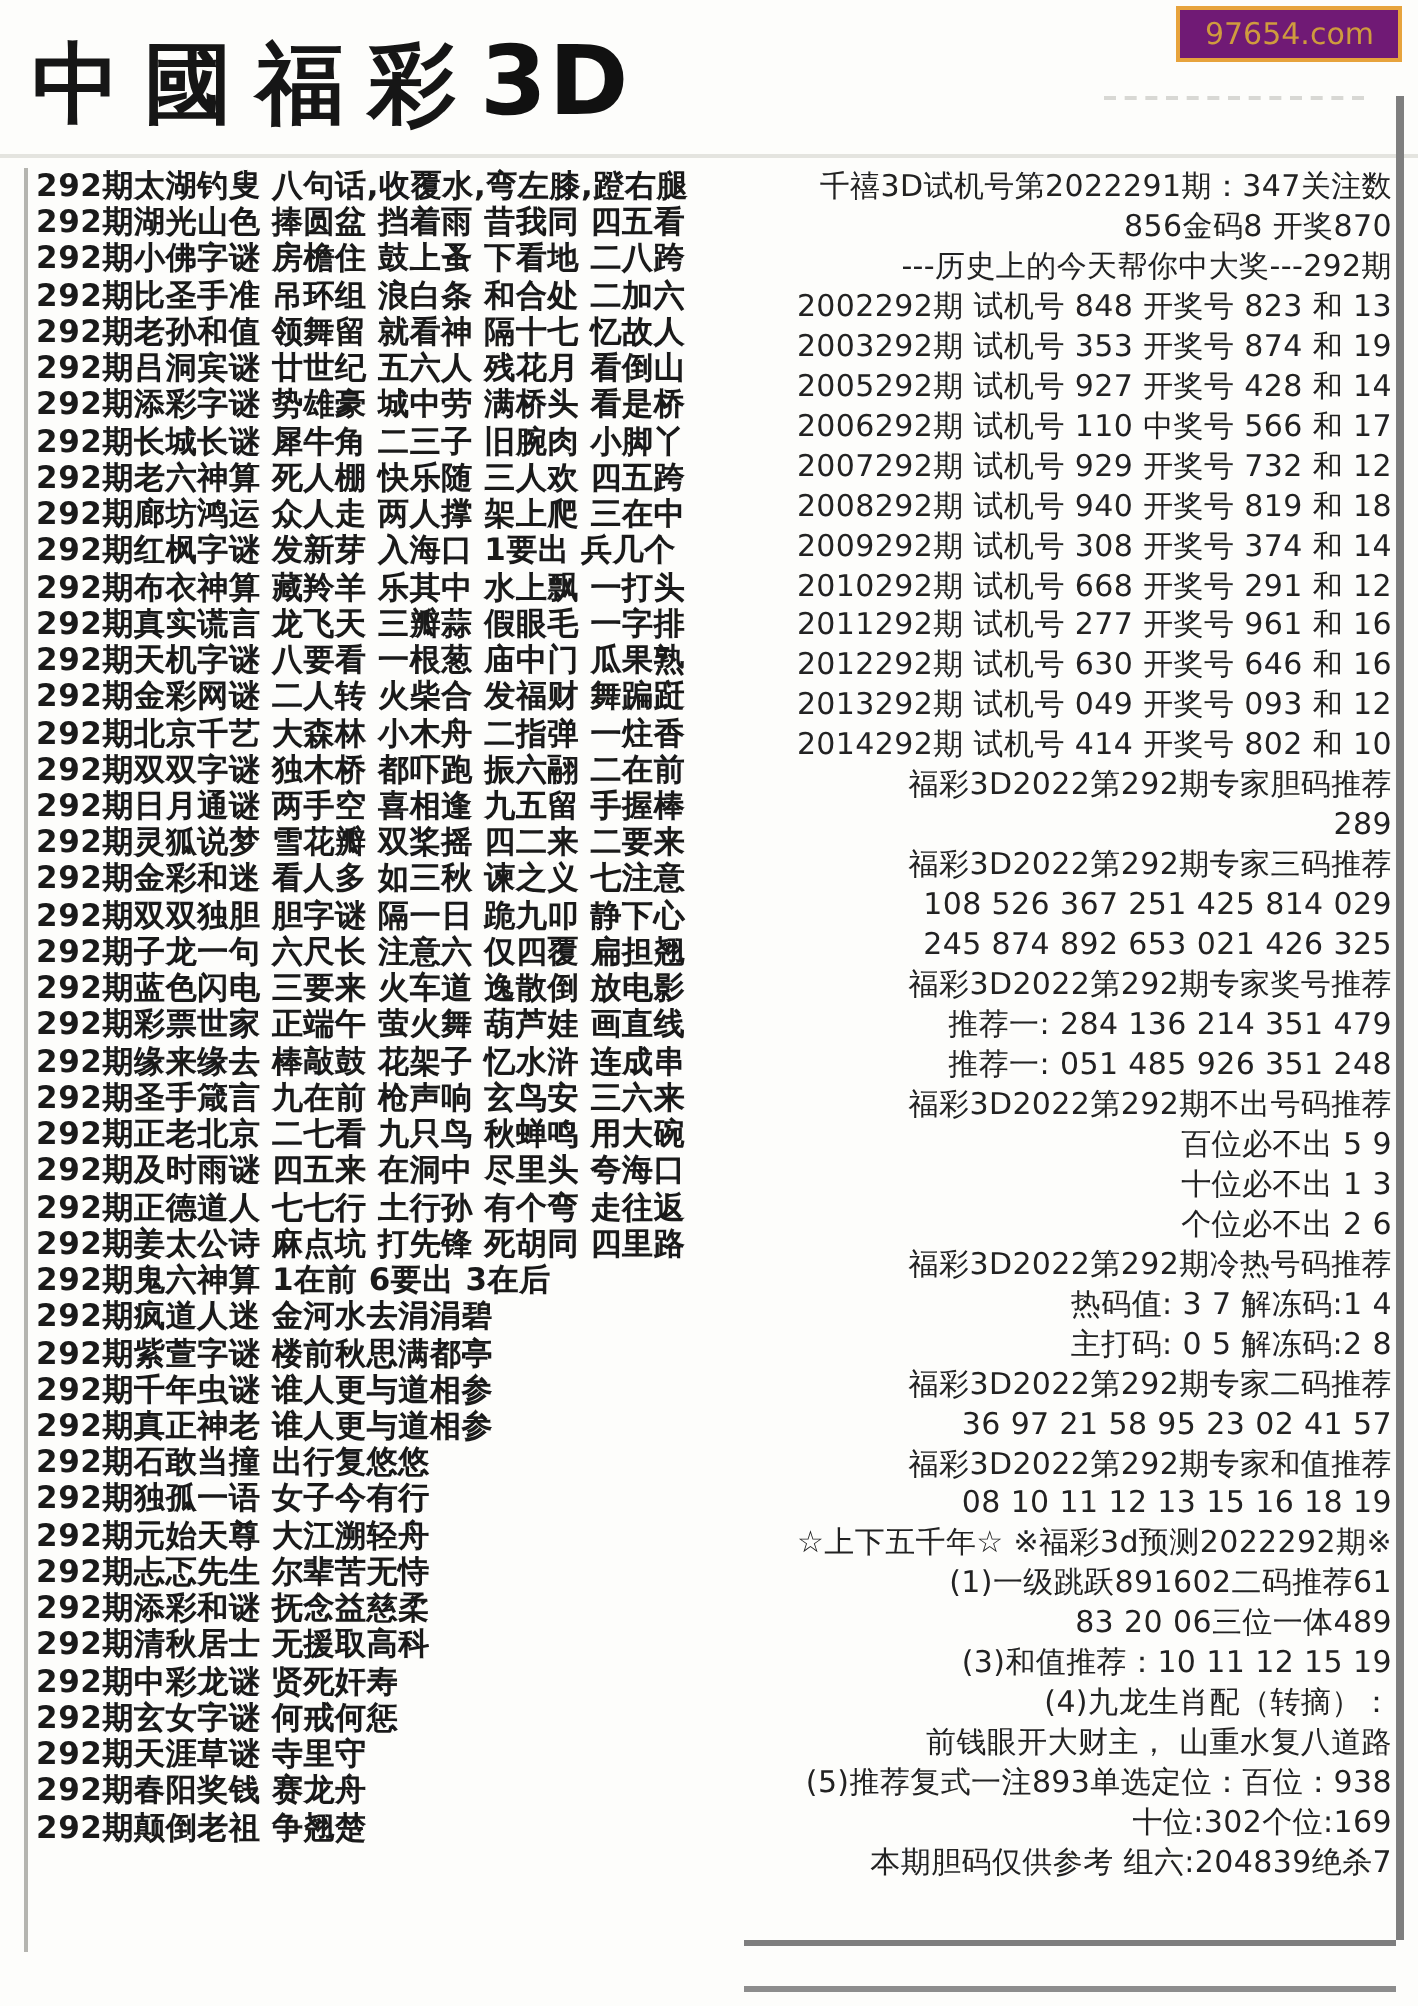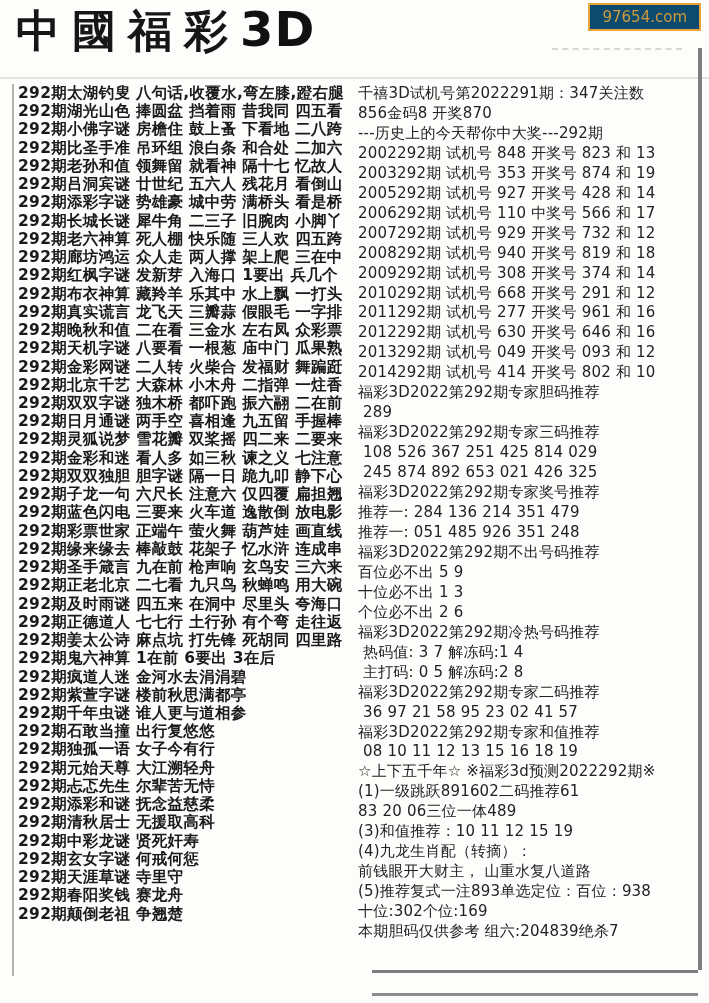--- a/index.html
+++ b/index.html
@@ -3,32 +3,32 @@
 <meta charset="utf-8">
 <style>
   html,body{margin:0;padding:0;}
   body{
     width:709px;height:1003px;overflow:hidden;position:relative;
     background:#fdfdfb;
     font-family:"DejaVu Sans","Liberation Sans",sans-serif;
     color:#1b1b1b;
   }
   .header{position:absolute;left:0;top:0;width:709px;height:82px;background:#fdfdfb;}
-  .logo{position:absolute;left:16px;top:1px;white-space:nowrap;}
+  .logo{position:absolute;left:16px;top:13px;white-space:nowrap;}
   .logo-cn{
     font-family:"DejaVu Serif","Liberation Serif",serif;
     font-weight:900;font-size:44px;letter-spacing:12px;color:#161616;
   }
   .logo-3d{
     font-family:"DejaVu Sans","Liberation Sans",sans-serif;
     font-weight:900;font-size:48px;letter-spacing:1px;color:#111;
   }
   .badge{
     position:absolute;right:8px;top:3px;
-    border:2px solid #e7a33c;background:#0c4a6e;color:#cf9b3e;
+    border:2px solid #e7a33c;background:#701a75;color:#cf9b3e;
     font-size:15px;padding:2px 12px;line-height:20px;
   }
   .faint-artifact{
     position:absolute;left:552px;top:48px;width:130px;height:0;
     border-top:2px dashed #c9c9c4;opacity:.7;
   }
   .header-rule{
     position:absolute;left:0;top:77px;width:709px;height:2px;background:#e4e4df;
   }
   .left-border{
@@ -48,21 +48,21 @@
   }
   .left-col .row{
     font-size:15.5px;font-weight:700;line-height:18.24px;
     white-space:pre;letter-spacing:.3px;color:#1a1a1a;
   }
   .right-col{
     position:absolute;left:358px;top:84px;width:338px;height:886px;overflow:hidden;
   }
   .right-col .line{
     font-size:15px;font-weight:400;line-height:19.95px;
-    white-space:pre;letter-spacing:.2px;color:#222;
+    white-space:pre;letter-spacing:.2px;color:#222;text-align:right;
   }
 </style>
 </head>
 <body>
 
 <div class="header">
   <div class="logo">
     <span class="logo-cn">中國福彩</span><span class="logo-3d">3D</span>
   </div>
   <div class="badge">97654.com</div>
@@ -83,21 +83,20 @@
     <div class="row">292期比圣手准 吊环组 浪白条 和合处 二加六</div>
     <div class="row">292期老孙和值 领舞留 就看神 隔十七 忆故人</div>
     <div class="row">292期吕洞宾谜 廿世纪 五六人 残花月 看倒山</div>
     <div class="row">292期添彩字谜 势雄豪 城中劳 满桥头 看是桥</div>
     <div class="row">292期长城长谜 犀牛角 二三子 旧腕肉 小脚丫</div>
     <div class="row">292期老六神算 死人棚 快乐随 三人欢 四五跨</div>
     <div class="row">292期廊坊鸿运 众人走 两人撑 架上爬 三在中</div>
     <div class="row">292期红枫字谜 发新芽 入海口 1要出 兵几个</div>
     <div class="row">292期布衣神算 藏羚羊 乐其中 水上飘 一打头</div>
     <div class="row">292期真实谎言 龙飞天 三瓣蒜 假眼毛 一字排</div>
-    <div class="row">292期晚秋和值 二在看 三金水 左右凤 众彩票</div>
     <div class="row">292期天机字谜 八要看 一根葱 庙中门 瓜果熟</div>
     <div class="row">292期金彩网谜 二人转 火柴合 发福财 舞蹁跹</div>
     <div class="row">292期北京千艺 大森林 小木舟 二指弹 一炷香</div>
     <div class="row">292期双双字谜 独木桥 都吓跑 振六翮 二在前</div>
     <div class="row">292期日月通谜 两手空 喜相逢 九五留 手握棒</div>
     <div class="row">292期灵狐说梦 雪花瓣 双桨摇 四二来 二要来</div>
     <div class="row">292期金彩和迷 看人多 如三秋 谏之义 七注意</div>
     <div class="row">292期双双独胆 胆字谜 隔一日 跪九叩 静下心</div>
     <div class="row">292期子龙一句 六尺长 注意六 仅四覆 扁担翘</div>
     <div class="row">292期蓝色闪电 三要来 火车道 逸散倒 放电影</div>
@@ -105,20 +104,21 @@
     <div class="row">292期缘来缘去 棒敲鼓 花架子 忆水浒 连成串</div>
     <div class="row">292期圣手箴言 九在前 枪声响 玄鸟安 三六来</div>
     <div class="row">292期正老北京 二七看 九只鸟 秋蝉鸣 用大碗</div>
     <div class="row">292期及时雨谜 四五来 在洞中 尽里头 夸海口</div>
     <div class="row">292期正德道人 七七行 土行孙 有个弯 走往返</div>
     <div class="row">292期姜太公诗 麻点坑 打先锋 死胡同 四里路</div>
     <div class="row">292期鬼六神算 1在前 6要出 3在后</div>
     <div class="row">292期疯道人迷 金河水去涓涓碧</div>
     <div class="row">292期紫萱字谜 楼前秋思满都亭</div>
     <div class="row">292期千年虫谜 谁人更与道相参</div>
+    <div class="row">292期真正神老 谁人更与道相参</div>
     <div class="row">292期石敢当撞 出行复悠悠</div>
     <div class="row">292期独孤一语 女子今有行</div>
     <div class="row">292期元始天尊 大江溯轻舟</div>
     <div class="row">292期忐忑先生 尔辈苦无恃</div>
     <div class="row">292期添彩和谜 抚念益慈柔</div>
     <div class="row">292期清秋居士 无援取高科</div>
     <div class="row">292期中彩龙谜 贤死奸寿</div>
     <div class="row">292期玄女字谜 何戒何惩</div>
     <div class="row">292期天涯草谜 寺里守</div>
     <div class="row">292期春阳奖钱 赛龙舟</div>

